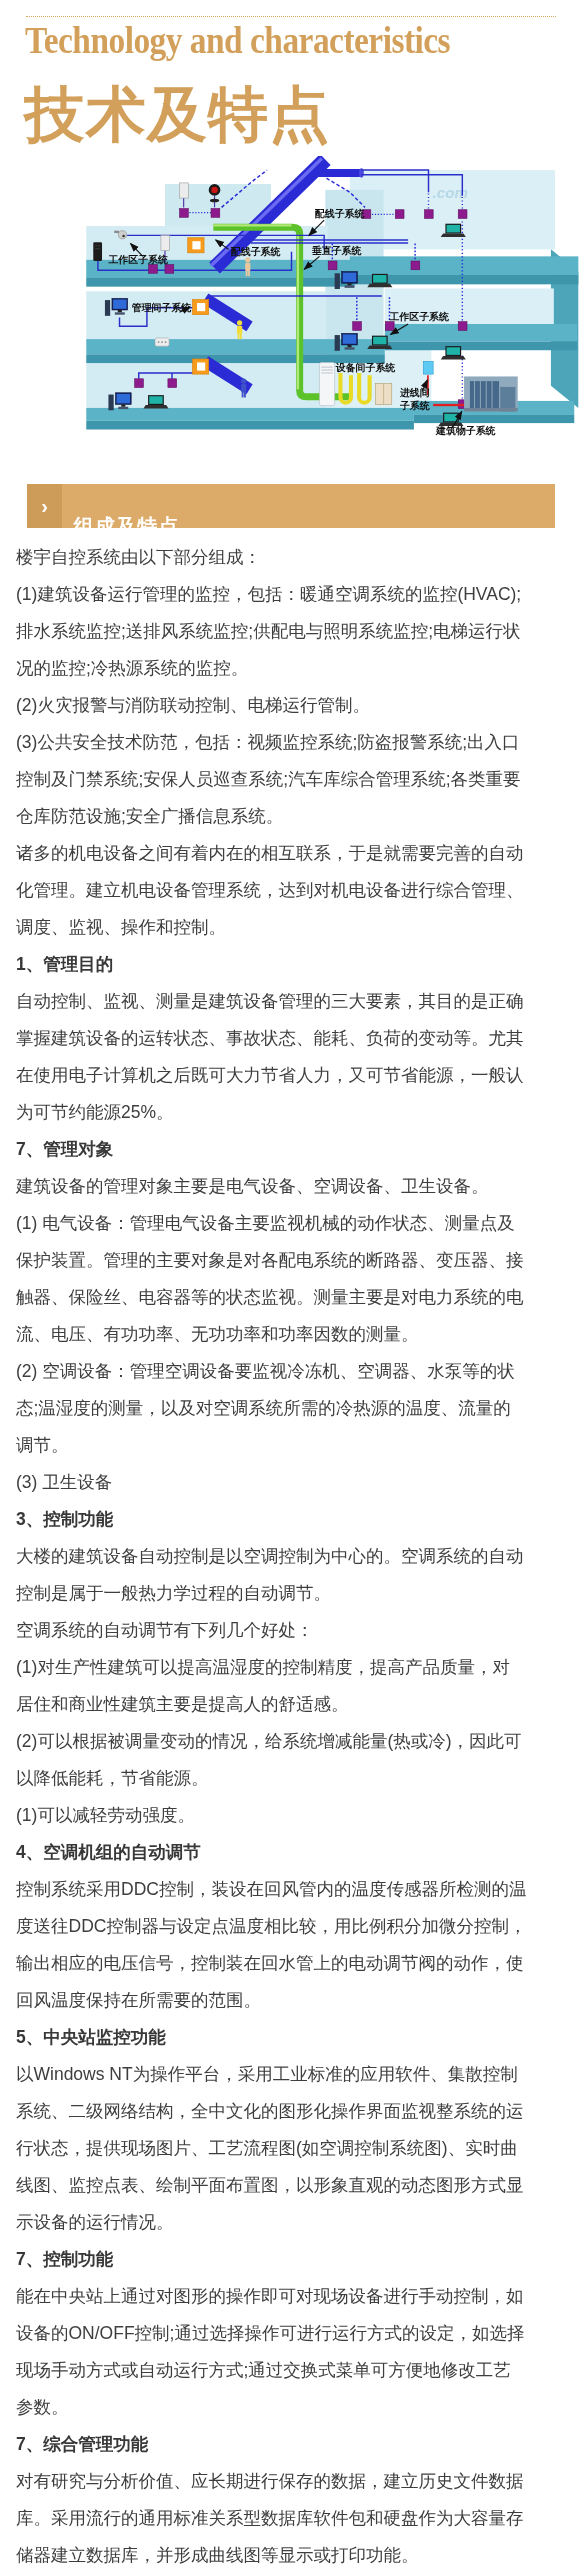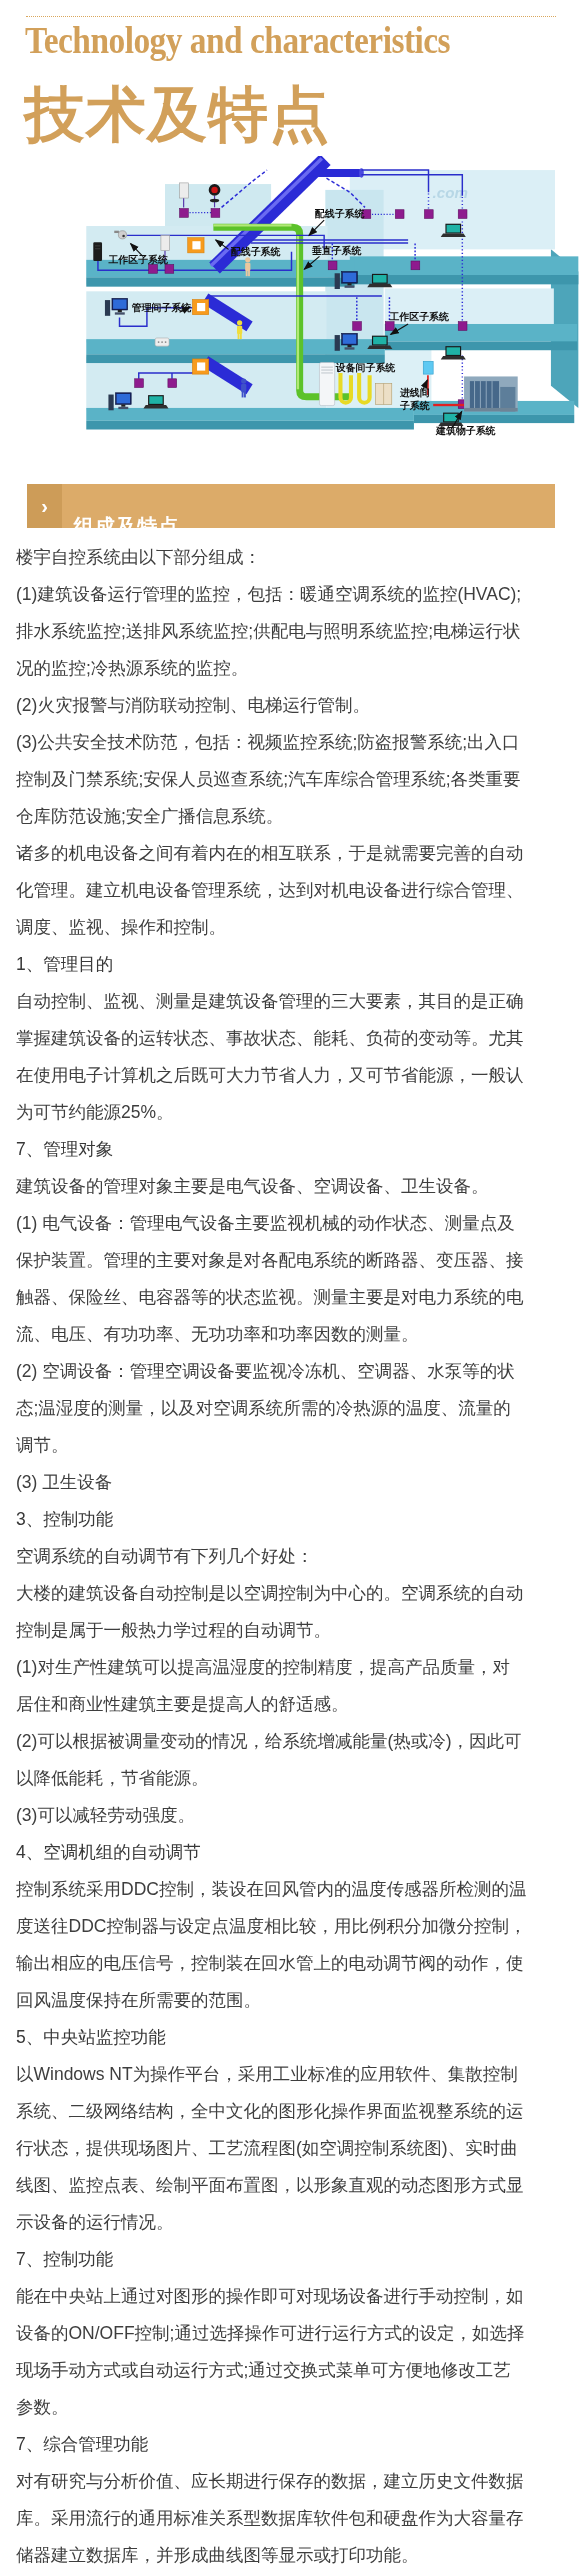--- a/index.html
+++ b/index.html
@@ -18,21 +18,21 @@
   .banner{position:absolute;left:27px;top:484px;width:528px;height:44px;
        background:#dcab69;display:flex;align-items:center;}
   .banner .chip{width:35px;height:44px;background:#cd9c58;display:flex;
        align-items:center;justify-content:center;color:#ffffff;
        font-size:20px;font-weight:bold;flex:0 0 auto;}
   .banner .label{color:#ffffff;font-size:20px;font-weight:bold;
        margin-left:11.7px;letter-spacing:1.2px;margin-top:40px;}
   .content{position:absolute;left:16px;top:539px;width:554px;}
   .content .line{white-space:pre-line;font-size:17.5px;line-height:37px;
        color:#3e3e3e;margin:0;}
-  .content .heading{font-weight:normal;color:#383838;}
+  .content .heading{font-weight:bold;color:#383838;}
   svg text.dlabel{font-family:"Liberation Sans",sans-serif;font-size:17px;
        font-weight:bold;fill:#111111;}
   svg text.wm{font-family:"Liberation Sans",sans-serif;font-size:26px;
        font-weight:bold;font-style:italic;fill:#b7d7e6;}
 </style>
 </head>
 <body>
 
 <div class="top-rule"></div>
 <div class="title-en">Technology and characteristics</div>
@@ -288,28 +288,28 @@
     <div class="line">建筑设备的管理对象主要是电气设备、空调设备、卫生设备。</div>
     <div class="line">(1) 电气设备：管理电气设备主要监视机械的动作状态、测量点及
 保护装置。管理的主要对象是对各配电系统的断路器、变压器、接
 触器、保险丝、电容器等的状态监视。测量主要是对电力系统的电
 流、电压、有功功率、无功功率和功率因数的测量。</div>
     <div class="line">(2) 空调设备：管理空调设备要监视冷冻机、空调器、水泵等的状
 态;温湿度的测量，以及对空调系统所需的冷热源的温度、流量的
 调节。</div>
     <div class="line">(3) 卫生设备</div>
     <div class="line heading">3、控制功能</div>
-    <div class="line">空调系统的自动调节有下列几个好处：</div>
     <div class="line">大楼的建筑设备自动控制是以空调控制为中心的。空调系统的自动
 控制是属于一般热力学过程的自动调节。</div>
+    <div class="line">空调系统的自动调节有下列几个好处：</div>
     <div class="line">(1)对生产性建筑可以提高温湿度的控制精度，提高产品质量，对
 居住和商业性建筑主要是提高人的舒适感。</div>
     <div class="line">(2)可以根据被调量变动的情况，给系统增减能量(热或冷)，因此可
 以降低能耗，节省能源。</div>
-    <div class="line">(3)可以减轻劳动强度。</div>
+    <div class="line">(1)可以减轻劳动强度。</div>
     <div class="line heading">4、空调机组的自动调节</div>
     <div class="line">控制系统采用DDC控制，装设在回风管内的温度传感器所检测的温
 度送往DDC控制器与设定点温度相比较，用比例积分加微分控制，
 输出相应的电压信号，控制装在回水管上的电动调节阀的动作，使
 回风温度保持在所需要的范围。</div>
     <div class="line heading">5、中央站监控功能</div>
     <div class="line">以Windows NT为操作平台，采用工业标准的应用软件、集散控制
 系统、二级网络结构，全中文化的图形化操作界面监视整系统的运
 行状态，提供现场图片、工艺流程图(如空调控制系统图)、实时曲
 线图、监控点表、绘制平面布置图，以形象直观的动态图形方式显

